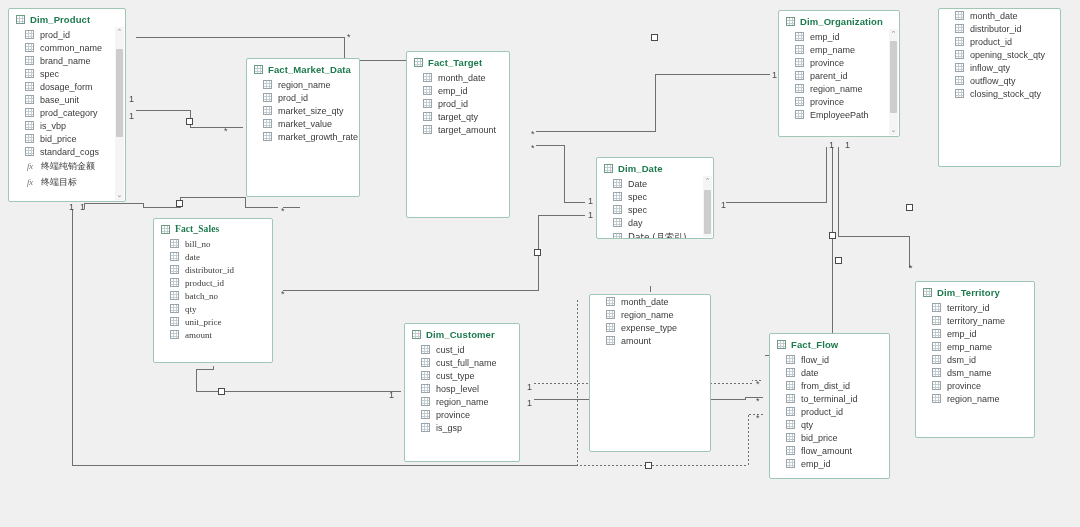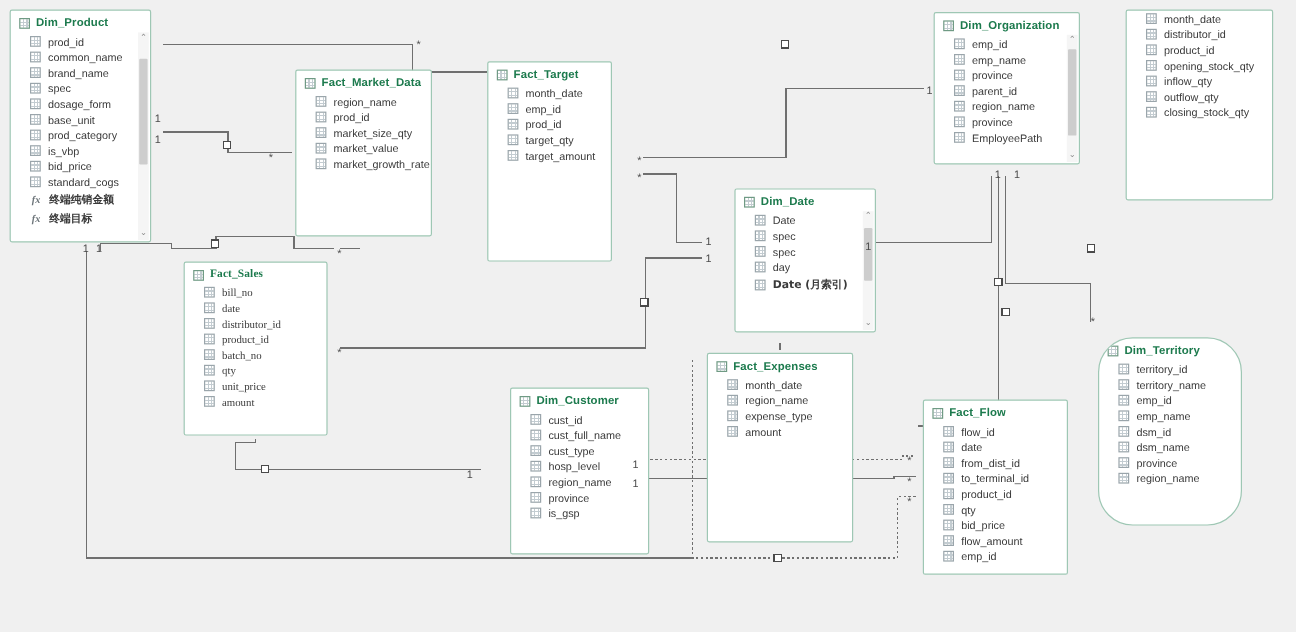--- a/index.html
+++ b/index.html
@@ -39,21 +39,21 @@
     overflow:hidden;
   }
   .fields { padding:0 0 4px 0; }
   .fld {
     display:flex; align-items:center; gap:6px;
     padding:1.5px 6px 1.5px 16px;
     font-size:9px;
     color:#3a3a3a;
     white-space:nowrap;
   }
-  .fld.cn { font-family:"DejaVu Sans", sans-serif;font-weight:bold; }
+  .fld.cn { font-family:"DejaVu Sans", sans-serif; }
 
   
   .gicon {
     width:9px; height:9px; flex:0 0 9px;
     border:1px solid #9aa5ab;
     background:
       linear-gradient(to right, transparent 2px, #c3ccd1 2px, #c3ccd1 3px, transparent 3px),
       linear-gradient(to right, transparent 5px, #c3ccd1 5px, #c3ccd1 6px, transparent 6px),
       linear-gradient(to bottom, transparent 2px, #c3ccd1 2px, #c3ccd1 3px, transparent 3px),
       linear-gradient(to bottom, transparent 5px, #c3ccd1 5px, #c3ccd1 6px, transparent 6px);
@@ -285,21 +285,21 @@
           <div class="fld">
             <span class="gicon"></span>
             <span>target_qty</span>
           </div>
           <div class="fld">
             <span class="gicon"></span>
             <span>target_amount</span>
           </div>
         </div>
       </div>
-      <div class="tbl" style="left: 596px; top: 157px; width: 118px; height: 120px; margin-left: 16px;">
+      <div class="tbl" style="left: 596px; top: 157px; width: 118px; height: 82px;">
         <div class="tbl-head">
           <span class="gicon head"></span>
           <span class="tbl-title">Dim_Date</span>
         </div>
         <div class="fields">
           <div class="fld">
             <span class="gicon"></span>
             <span>Date</span>
           </div>
           <div class="fld">
@@ -431,21 +431,21 @@
           <div class="fld">
             <span class="gicon"></span>
             <span>unit_price</span>
           </div>
           <div class="fld">
             <span class="gicon"></span>
             <span>amount</span>
           </div>
         </div>
       </div>
-      <div class="tbl" style="left: 404px; top: 323px; width: 116px; height: 139px; margin-left: 21px;">
+      <div class="tbl" style="left: 404px; top: 323px; width: 116px; height: 139px;">
         <div class="tbl-head">
           <span class="gicon head"></span>
           <span class="tbl-title">Dim_Customer</span>
         </div>
         <div class="fields">
           <div class="fld">
             <span class="gicon"></span>
             <span>cust_id</span>
           </div>
           <div class="fld">
@@ -468,24 +468,20 @@
             <span class="gicon"></span>
             <span>province</span>
           </div>
           <div class="fld">
             <span class="gicon"></span>
             <span>is_gsp</span>
           </div>
         </div>
       </div>
       <div class="tbl" style="left: 589px; top: 294px; width: 122px; height: 158px;">
-        <div class="tbl-head">
-          <span class="gicon head"></span>
-          <span class="tbl-title">Fact_Expenses</span>
-        </div>
         <div class="fields">
           <div class="fld">
             <span class="gicon"></span>
             <span>month_date</span>
           </div>
           <div class="fld">
             <span class="gicon"></span>
             <span>region_name</span>
           </div>
           <div class="fld">
@@ -535,21 +531,21 @@
           <div class="fld">
             <span class="gicon"></span>
             <span>flow_amount</span>
           </div>
           <div class="fld">
             <span class="gicon"></span>
             <span>emp_id</span>
           </div>
         </div>
       </div>
-      <div class="tbl" style="left: 915px; top: 281px; width: 120px; height: 157px; border-radius: 29px;">
+      <div class="tbl" style="left: 915px; top: 281px; width: 120px; height: 157px;">
         <div class="tbl-head">
           <span class="gicon head"></span>
           <span class="tbl-title">Dim_Territory</span>
         </div>
         <div class="fields">
           <div class="fld">
             <span class="gicon"></span>
             <span>territory_id</span>
           </div>
           <div class="fld">

